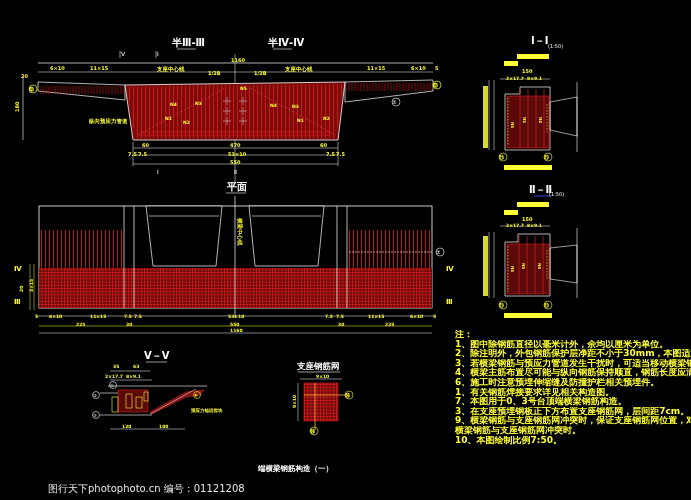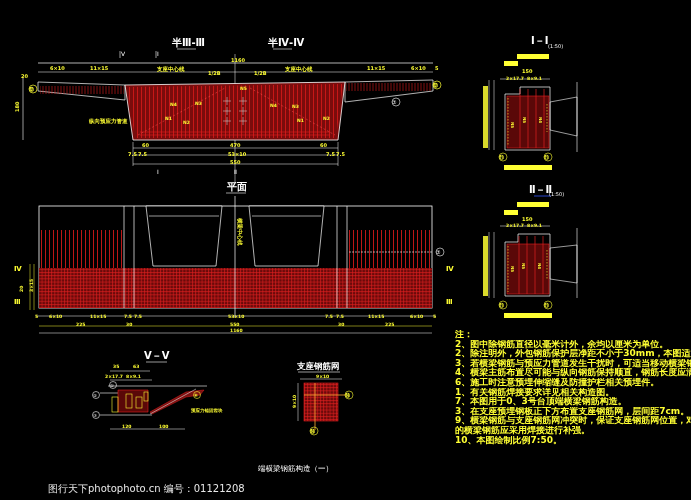--- a/index.html
+++ b/index.html
@@ -4,21 +4,21 @@
 <style>
   html, body { margin:0; padding:0; background:#000; }
   body { width:691px; height:500px; overflow:hidden; position:relative; font-family:"DejaVu Sans", sans-serif; }
   #canvas { position:absolute; left:0; top:0; width:691px; height:500px; }
   .ttl { fill:#ffffff; font-weight:bold; font-family:"DejaVu Sans", sans-serif; }
   .ylab { fill:#ffff33; font-family:"DejaVu Sans", sans-serif; font-weight:bold; }
   .wlab { fill:#ffffff; font-family:"DejaVu Sans", sans-serif; }
   .notes { position:absolute; left:455px; top:330px; width:236px; color:#ffff33; font-size:9px; line-height:9.6px; font-weight:bold; font-family:"DejaVu Sans", sans-serif; white-space:nowrap; overflow:hidden; }
   .notes div { overflow:hidden; }
   .watermark { position:absolute; left:8px; top:482px; color:#e8e8e8; font-size:10px; font-family:"DejaVu Sans", sans-serif;padding-left:40px; }
-  .sheet-title { position:absolute; left:258px; top:464px; color:#fff; font-size:7.5px; font-weight:normal; font-family:"DejaVu Sans", sans-serif; }
+  .sheet-title { position:absolute; left:258px; top:464px; color:#fff; font-size:7.5px; font-weight:bold; font-family:"DejaVu Sans", sans-serif; }
 </style>
 </head>
 <body>
 
 <svg id="canvas" viewBox="0 0 691 500" xmlns="http://www.w3.org/2000/svg">
   <defs>
     <pattern id="vhatch" width="3" height="8" patternUnits="userSpaceOnUse">
       <line x1="1" y1="0" x2="1" y2="8" stroke="#d01818" stroke-width="0.8"></line>
     </pattern>
     <pattern id="grid" width="3.2" height="3.2" patternUnits="userSpaceOnUse">
@@ -319,27 +319,27 @@
     <text class="ylab" x="296" y="408" font-size="4.5" transform="rotate(-90 296 408)">9×10</text>
     <circle cx="349" cy="395" r="4" fill="none" stroke="#ffff33" stroke-width="0.6"></circle>
     <text class="ylab" x="345" y="397" font-size="5">⑭</text>
     <circle cx="314" cy="431" r="4" fill="none" stroke="#ffff33" stroke-width="0.6"></circle>
     <text class="ylab" x="310" y="433" font-size="5">⑭</text>
   </g>
 </svg>
 
 <div class="notes">
   <div>注：</div>
-  <div>2、图中除钢筋直径以毫米计外，余均以厘米为单位。</div>
+  <div>1、图中除钢筋直径以毫米计外，余均以厘米为单位。</div>
   <div>2、除注明外，外包钢筋保护层净距不小于30mm，本图适用范围。</div>
   <div>3、若横梁钢筋与预应力管道发生干扰时，可适当移动横梁钢筋位置及调整长度。</div>
   <div>4、横梁主筋布置尽可能与纵向钢筋保持顺直，钢筋长度应满足锚固要求。</div>
   <div>6、施工时注意预埋伸缩缝及防撞护栏相关预埋件。</div>
   <div>1、有关钢筋焊接要求详见相关构造图。</div>
   <div>7、本图用于0、3号台顶端横梁钢筋构造。</div>
   <div>3、在支座预埋钢板正下方布置支座钢筋网，层间距7cm。</div>
   <div>9、横梁钢筋与支座钢筋网冲突时，保证支座钢筋网位置，对切断</div>
-  <div>   的横梁钢筋应采用焊接进行补强。</div>
+  <div>   横梁钢筋与支座钢筋网冲突时。</div>
   <div>10、本图绘制比例7:50。</div>
 </div>
 
 <div class="sheet-title">端横梁钢筋构造（一）</div>
 <div class="watermark">图行天下photophoto.cn  编号：01121208</div>
 
 </body></html>

